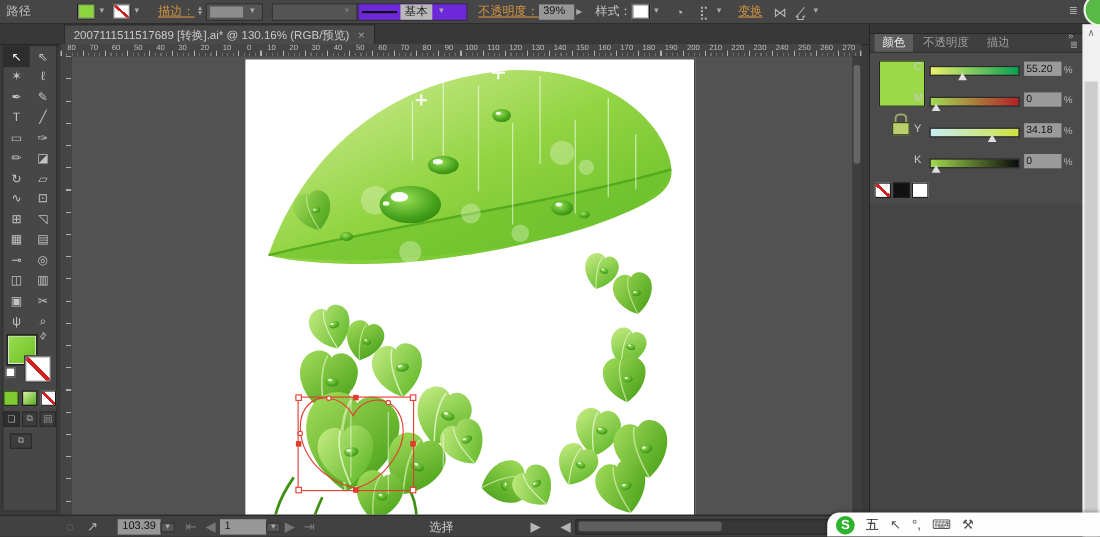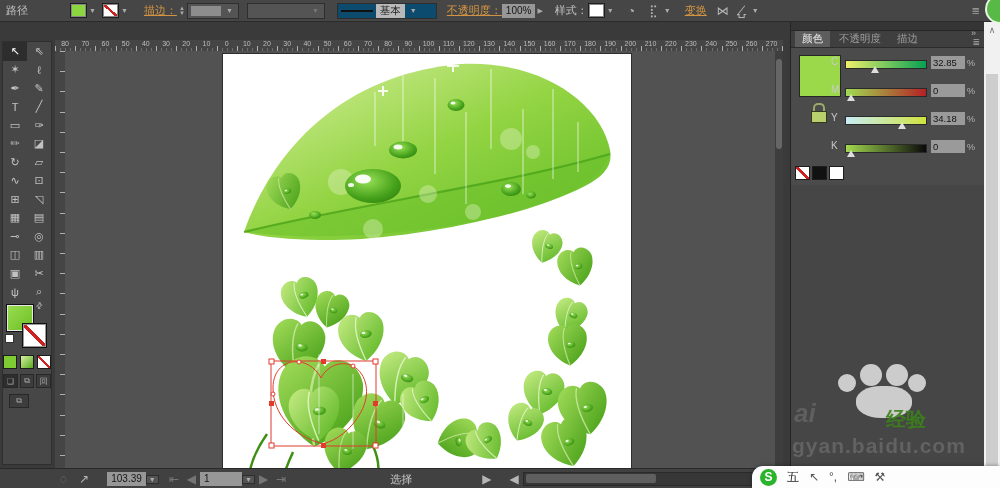--- a/index.html
+++ b/index.html
@@ -91,41 +91,47 @@
         <span>▼</span>
       </span>
     <span class="dropbox" style="width:44px">
         <span style="flex:1;background:#8d8d8d;height:10px"></span>
         <span class="ddw">▼</span>
       </span>
     <span class="dropbox" style="width:70px;margin-left:8px">
         <span style="flex:1"></span>
         <span class="ddw" style="color:#777">▼</span>
       </span>
-    <span class="dropbox" style="width:92px;margin-left:12px;background:#0c4a6e">
+    <span class="dropbox" style="width:92px;background:#6d28d9">
       <span style="width:32px;height:2px;background:#111"></span>
       <span style="color:#1c1c1c;font-size:10.5px;background:#b9b9b9;padding:0 4px">基本</span>
       <span class="ddw">▼</span>
       </span>
     <span class="olink" style="margin-left:10px">不透明度：</span>
-    <span class="fieldg">100%</span>
+    <span class="fieldg">39%</span>
     <span class="ddw">▶</span>
     <span style="margin-left:10px">样式：</span>
     <span class="sw" style="background:#fff"></span>
       <span class="ddw">▼</span>
     <span class="cicon" style="margin-left:12px">◔</span>
     <span class="cicon" style="margin-left:10px">⣏</span>
       <span class="ddw">▼</span>
     <span class="olink" style="margin-left:12px">变换</span>
     <span class="cicon" style="margin-left:10px">⋈</span>
     <span class="cicon">⍽̸</span>
       <span class="ddw">▼</span>
     <span style="margin-left:auto;margin-right:20px;color:#aaa;font-size:10px">≣</span>
   </div>
 
+  <div id="tabbar" class="abs">
+    <div id="doctab" class="abs">
+      <span>2007111511517689 [转换].ai* @ 130.16% (RGB/预览)</span>
+      <span style="color:#9f9f9f">×</span>
+    </div>
+  </div>
 
   <div id="toolbar" class="abs">
     <div id="tools-grid">
         <div class="tool active">↖</div>
         <div class="tool">⇖</div>
         <div class="tool">✶</div>
         <div class="tool">ℓ</div>
         <div class="tool">✒</div>
         <div class="tool">✎</div>
         <div class="tool">T</div>
@@ -409,21 +415,21 @@
     <div style="position:relative;height:137px;background:#4b4b4b">
       <div class="abs" style="left:8px;top:7px;width:40px;height:40px;border:1px solid #262626;background:#9bd94a"></div>
       <div class="abs" style="left:20px;top:55px">
         <div style="width:8px;height:6px;border:2px solid #9aa86a;border-bottom:none;border-radius:5px 5px 0 0;margin:0 auto;width:8px"></div>
         <div style="width:14px;height:10px;background:#b9cf6e;border:1px solid #33391c"></div>
       </div>
       <div class="chrow" style="left:40px;top:8px;width:150px">
         <span>C</span>
         <span class="ch-track" style="background:linear-gradient(90deg,#eef06a,#07a053)"></span>
         <span class="ch-thumb" style="left: calc(40.4px);"></span>
-        <span class="ch-val">32.85</span>
+        <span class="ch-val">55.20</span>
         <span class="pct">%</span>
       </div>
       <div class="chrow" style="left:40px;top:36px;width:150px">
         <span>M</span>
         <span class="ch-track" style="background:linear-gradient(90deg,#9fdc52,#b52025)"></span>
         <span class="ch-thumb" style="left: calc(15.6px);"></span>
         <span class="ch-val">0</span>
         <span class="pct">%</span>
       </div>
       <div class="chrow" style="left:40px;top:64px;width:150px">
@@ -442,30 +448,20 @@
       </div>
       <div class="abs" style="left:4px;top:118px;display:flex;gap:2px">
         <span class="mini-btn" style="background:linear-gradient(to top right,transparent 42%,#cc2222 42%,#cc2222 58%,transparent 58%),#fff"></span>
         <span class="mini-btn" style="background:#111"></span>
         <span class="mini-btn" style="background:#fff"></span>
       </div>
     </div>
 
   </div>
 
-  <div class="abs" style="left:790px;top:360px;width:194px;height:110px;pointer-events:none">
-    <span class="paw" style="left:48px;top:14px;width:18px;height:18px"></span>
-    <span class="paw" style="left:70px;top:4px;width:22px;height:22px"></span>
-    <span class="paw" style="left:96px;top:4px;width:22px;height:22px"></span>
-    <span class="paw" style="left:118px;top:14px;width:18px;height:18px"></span>
-    <span class="paw" style="left:66px;top:26px;width:56px;height:32px;border-radius:45%"></span>
-    <span class="abs" style="left:4px;top:38px;font-size:26px;font-weight:bold;font-style:italic;color:rgba(100,100,100,.85)">ai</span>
-    <span class="abs" style="left:96px;top:46px;font-size:20px;font-weight:bold;color:rgba(60,130,25,.9)">经验</span>
-    <span class="abs" id="wm-url" style="left:2px;top:74px">gyan.baidu.com</span>
-  </div>
 
   <div id="statusbar" class="abs">
     <span class="cicon" style="margin-left:60px;opacity:.6">◌</span>
     <span class="cicon" style="margin-left:8px">↗</span>
     <span class="fieldg" style="margin-left:14px">103.39</span>
     <span class="ddw" style="background:#545454;border:1px solid #2e2e2e">▼</span>
     <span class="cicon" style="margin-left:10px;opacity:.45">⇤</span>
     <span class="cicon" style="opacity:.45">◀</span>
     <span class="fieldg" style="width:34px">1</span>
     <span class="ddw" style="background:#545454;border:1px solid #2e2e2e">▼</span>

